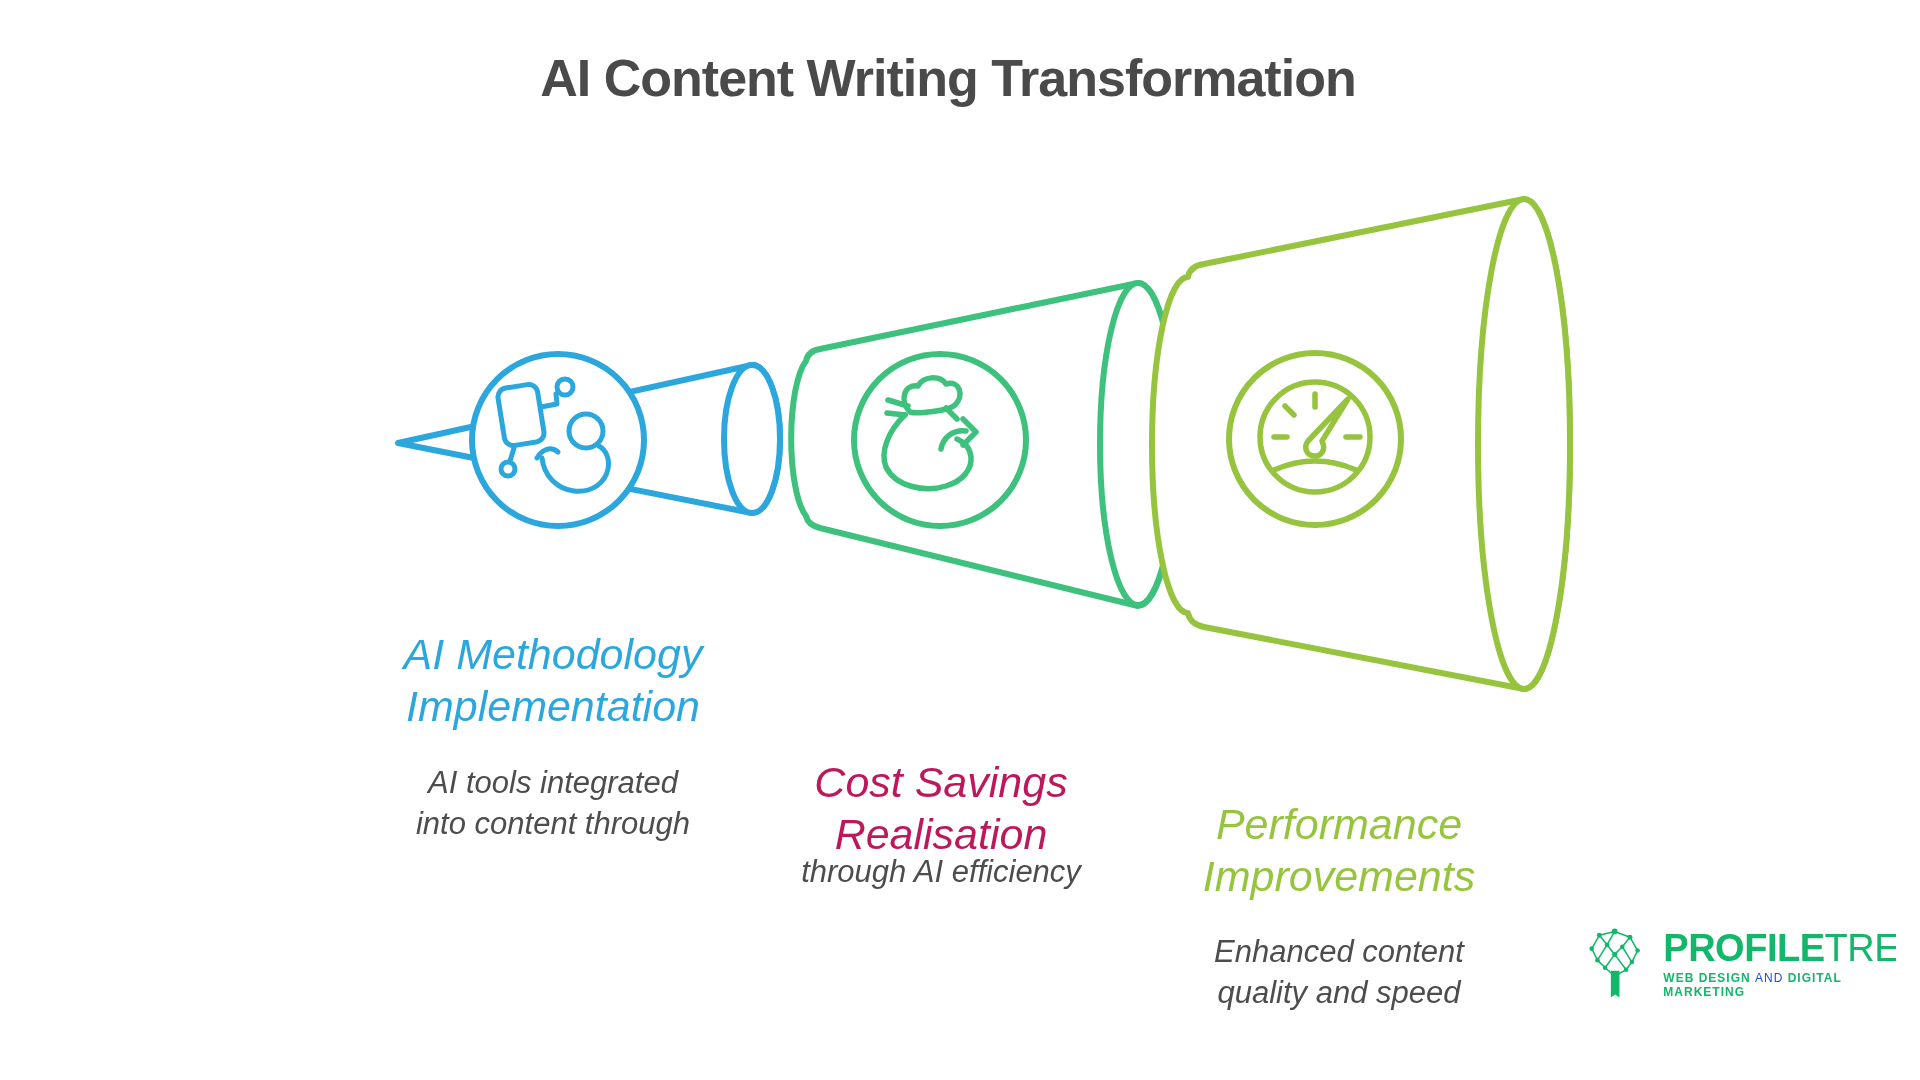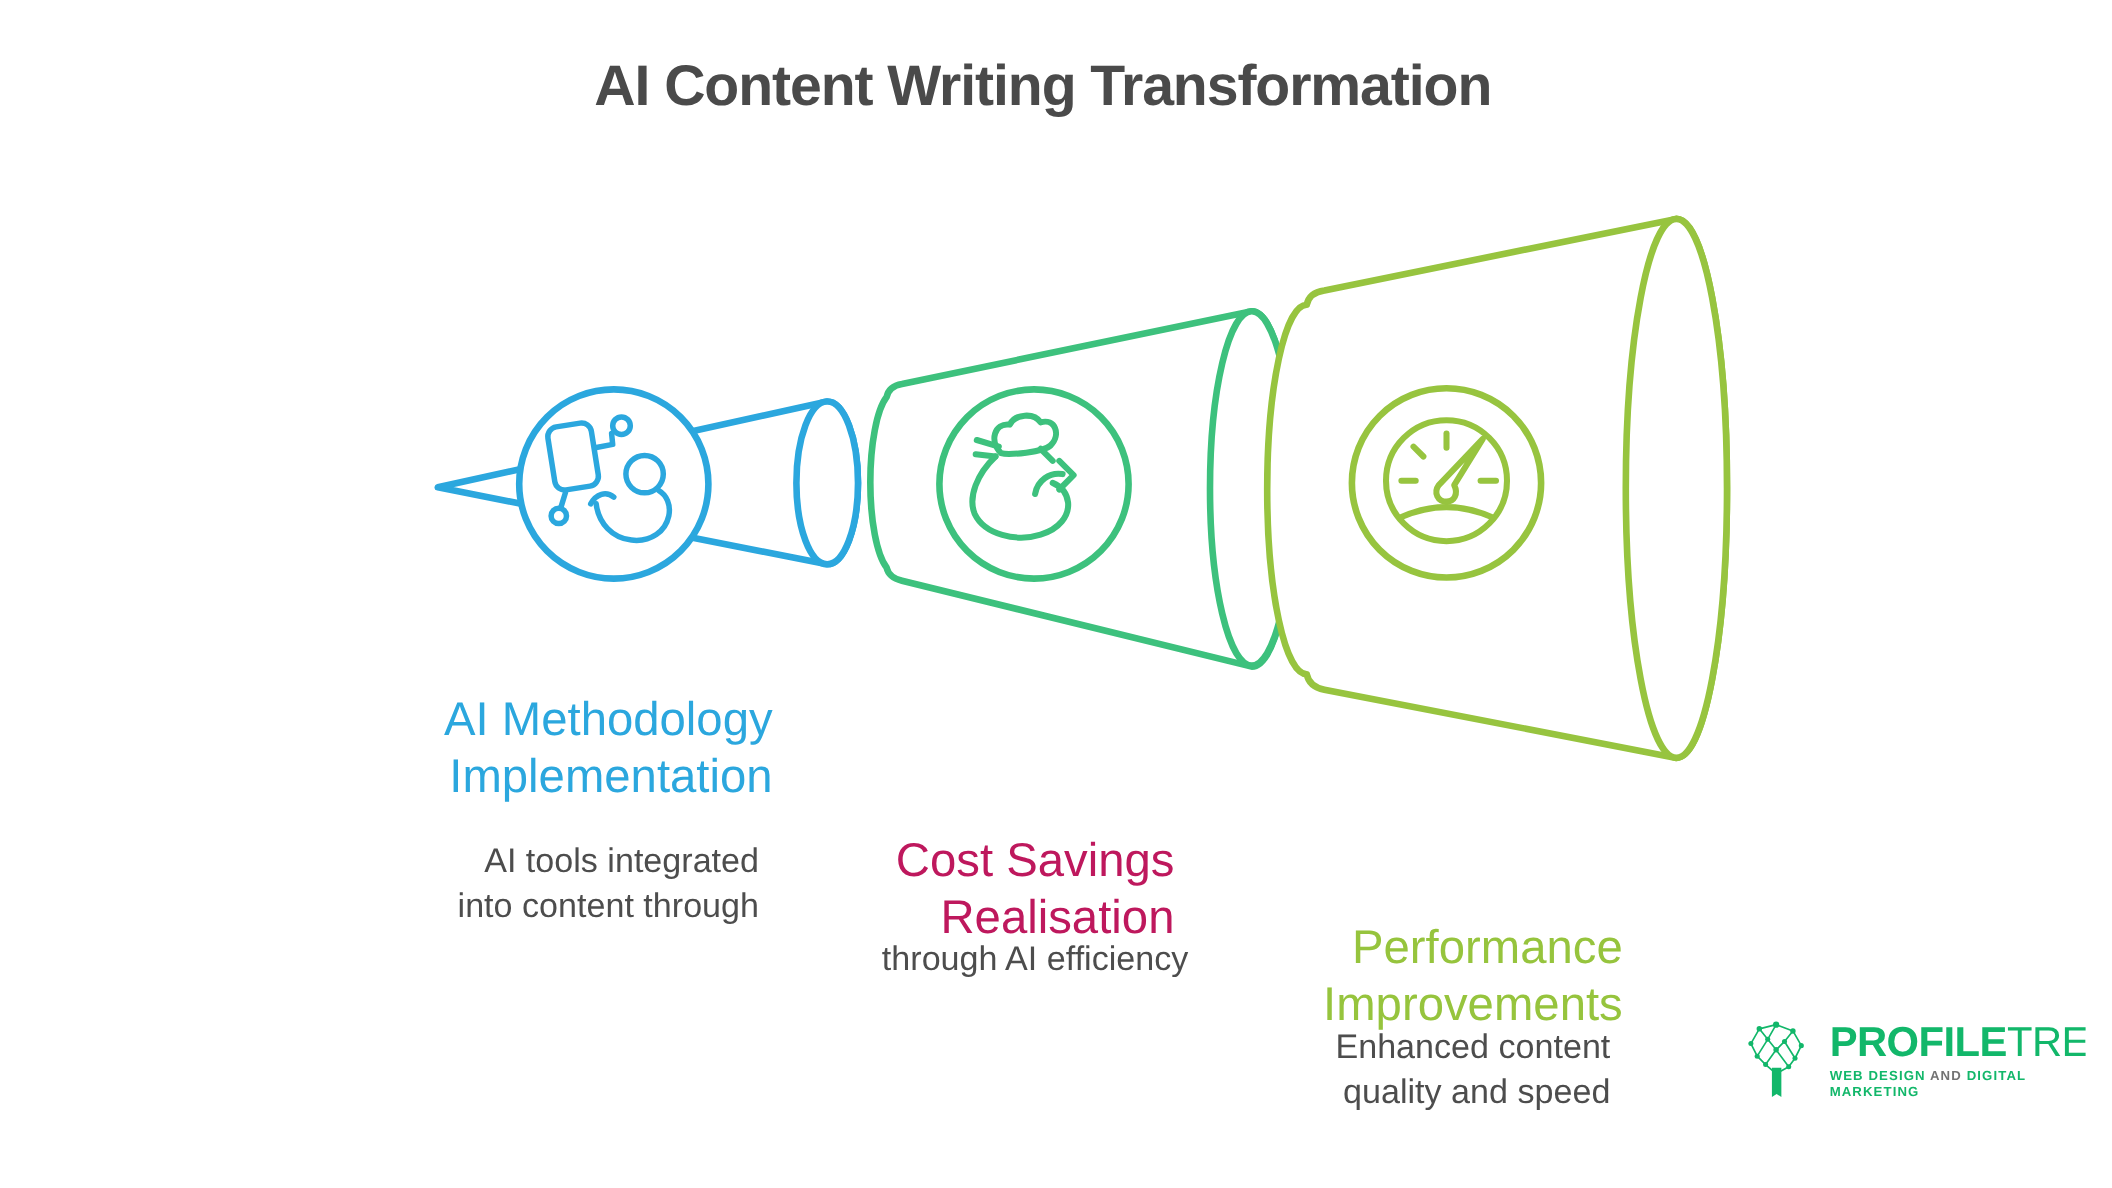--- a/index.html
+++ b/index.html
@@ -5,32 +5,32 @@
   html,body{margin:0;padding:0;background:#fff;}
   .stage{
     position:relative;width:1896px;height:1080px;overflow:hidden;
     background:#ffffff;font-family:"Liberation Sans",sans-serif;
   }
   .main-title{
     position:absolute;top:48px;left:0;width:100%;text-align:center;
     font-size:52px;font-weight:700;letter-spacing:-1px;color:#4A4A4A;margin:0;
   }
   .funnel-svg{position:absolute;left:0;top:0;}
-  .label-block{position:absolute;transform:translateX(-50%);text-align:right;white-space:nowrap;}
+  .label-block{position:absolute;transform:translateX(-50%);text-align:center;white-space:nowrap;font-style:italic;}
   .stage-heading{font-size:43px;line-height:52px;font-weight:400;}
   .stage-desc{font-size:31px;line-height:41px;color:#4D4D4D;}
   .heading-1{color:#2BA7DE;}
   .heading-2{color:#3ECC83;}
   .heading-3{color:#96C43D;}
   .logo{position:absolute;left:1586px;top:924px;display:flex;align-items:flex-start;gap:20px;color:#12B76A;}
   .logo-text-col{display:flex;flex-direction:column;}
   .logo-name{font-size:38px;line-height:40px;letter-spacing:-0.5px;font-weight:700;margin-top:4px;}
   .logo-name .thin{font-weight:400;}
   .logo-tagline{font-size:12px;letter-spacing:1px;font-weight:700;margin-top:3px;}
-  .logo-tagline .thin{font-weight:700;color:#737373;}
+  .logo-tagline .thin{font-weight:400;color:#1d4ed8;}
 </style>
 </head>
 <body>
 
 <div class="stage">
 
   <h1 class="main-title">AI Content Writing Transformation</h1>
 
   <svg class="funnel-svg" width="1920" height="1080" viewBox="0 0 1920 1080">
 
@@ -94,21 +94,21 @@
   </div>
 
   <div class="label-block stage-heading heading-2" style="left: 941px; top: 756px; color: #be185d;">
     <div>Cost Savings</div>
     <div>Realisation</div>
   </div>
   <div class="label-block stage-desc" style="left: 941px; top: 851px; color: rgb(77, 77, 77);">
     <div>through AI efficiency</div>
   </div>
 
-  <div class="label-block stage-heading heading-3" style="left: 1339px; top: 798px; color: rgb(150, 196, 61); margin-top: 37px;">
+  <div class="label-block stage-heading heading-3" style="left: 1339px; top: 798px; color: rgb(150, 196, 61);">
     <div>Performance</div>
     <div>Improvements</div>
   </div>
   <div class="label-block stage-desc" style="left: 1339px; top: 931px; color: rgb(77, 77, 77);">
     <div>Enhanced content</div>
     <div>quality and speed</div>
   </div>
 
   <div class="logo" style="color: rgb(18, 183, 106);">
     <svg width="58" height="78" viewBox="0 0 60 80">

